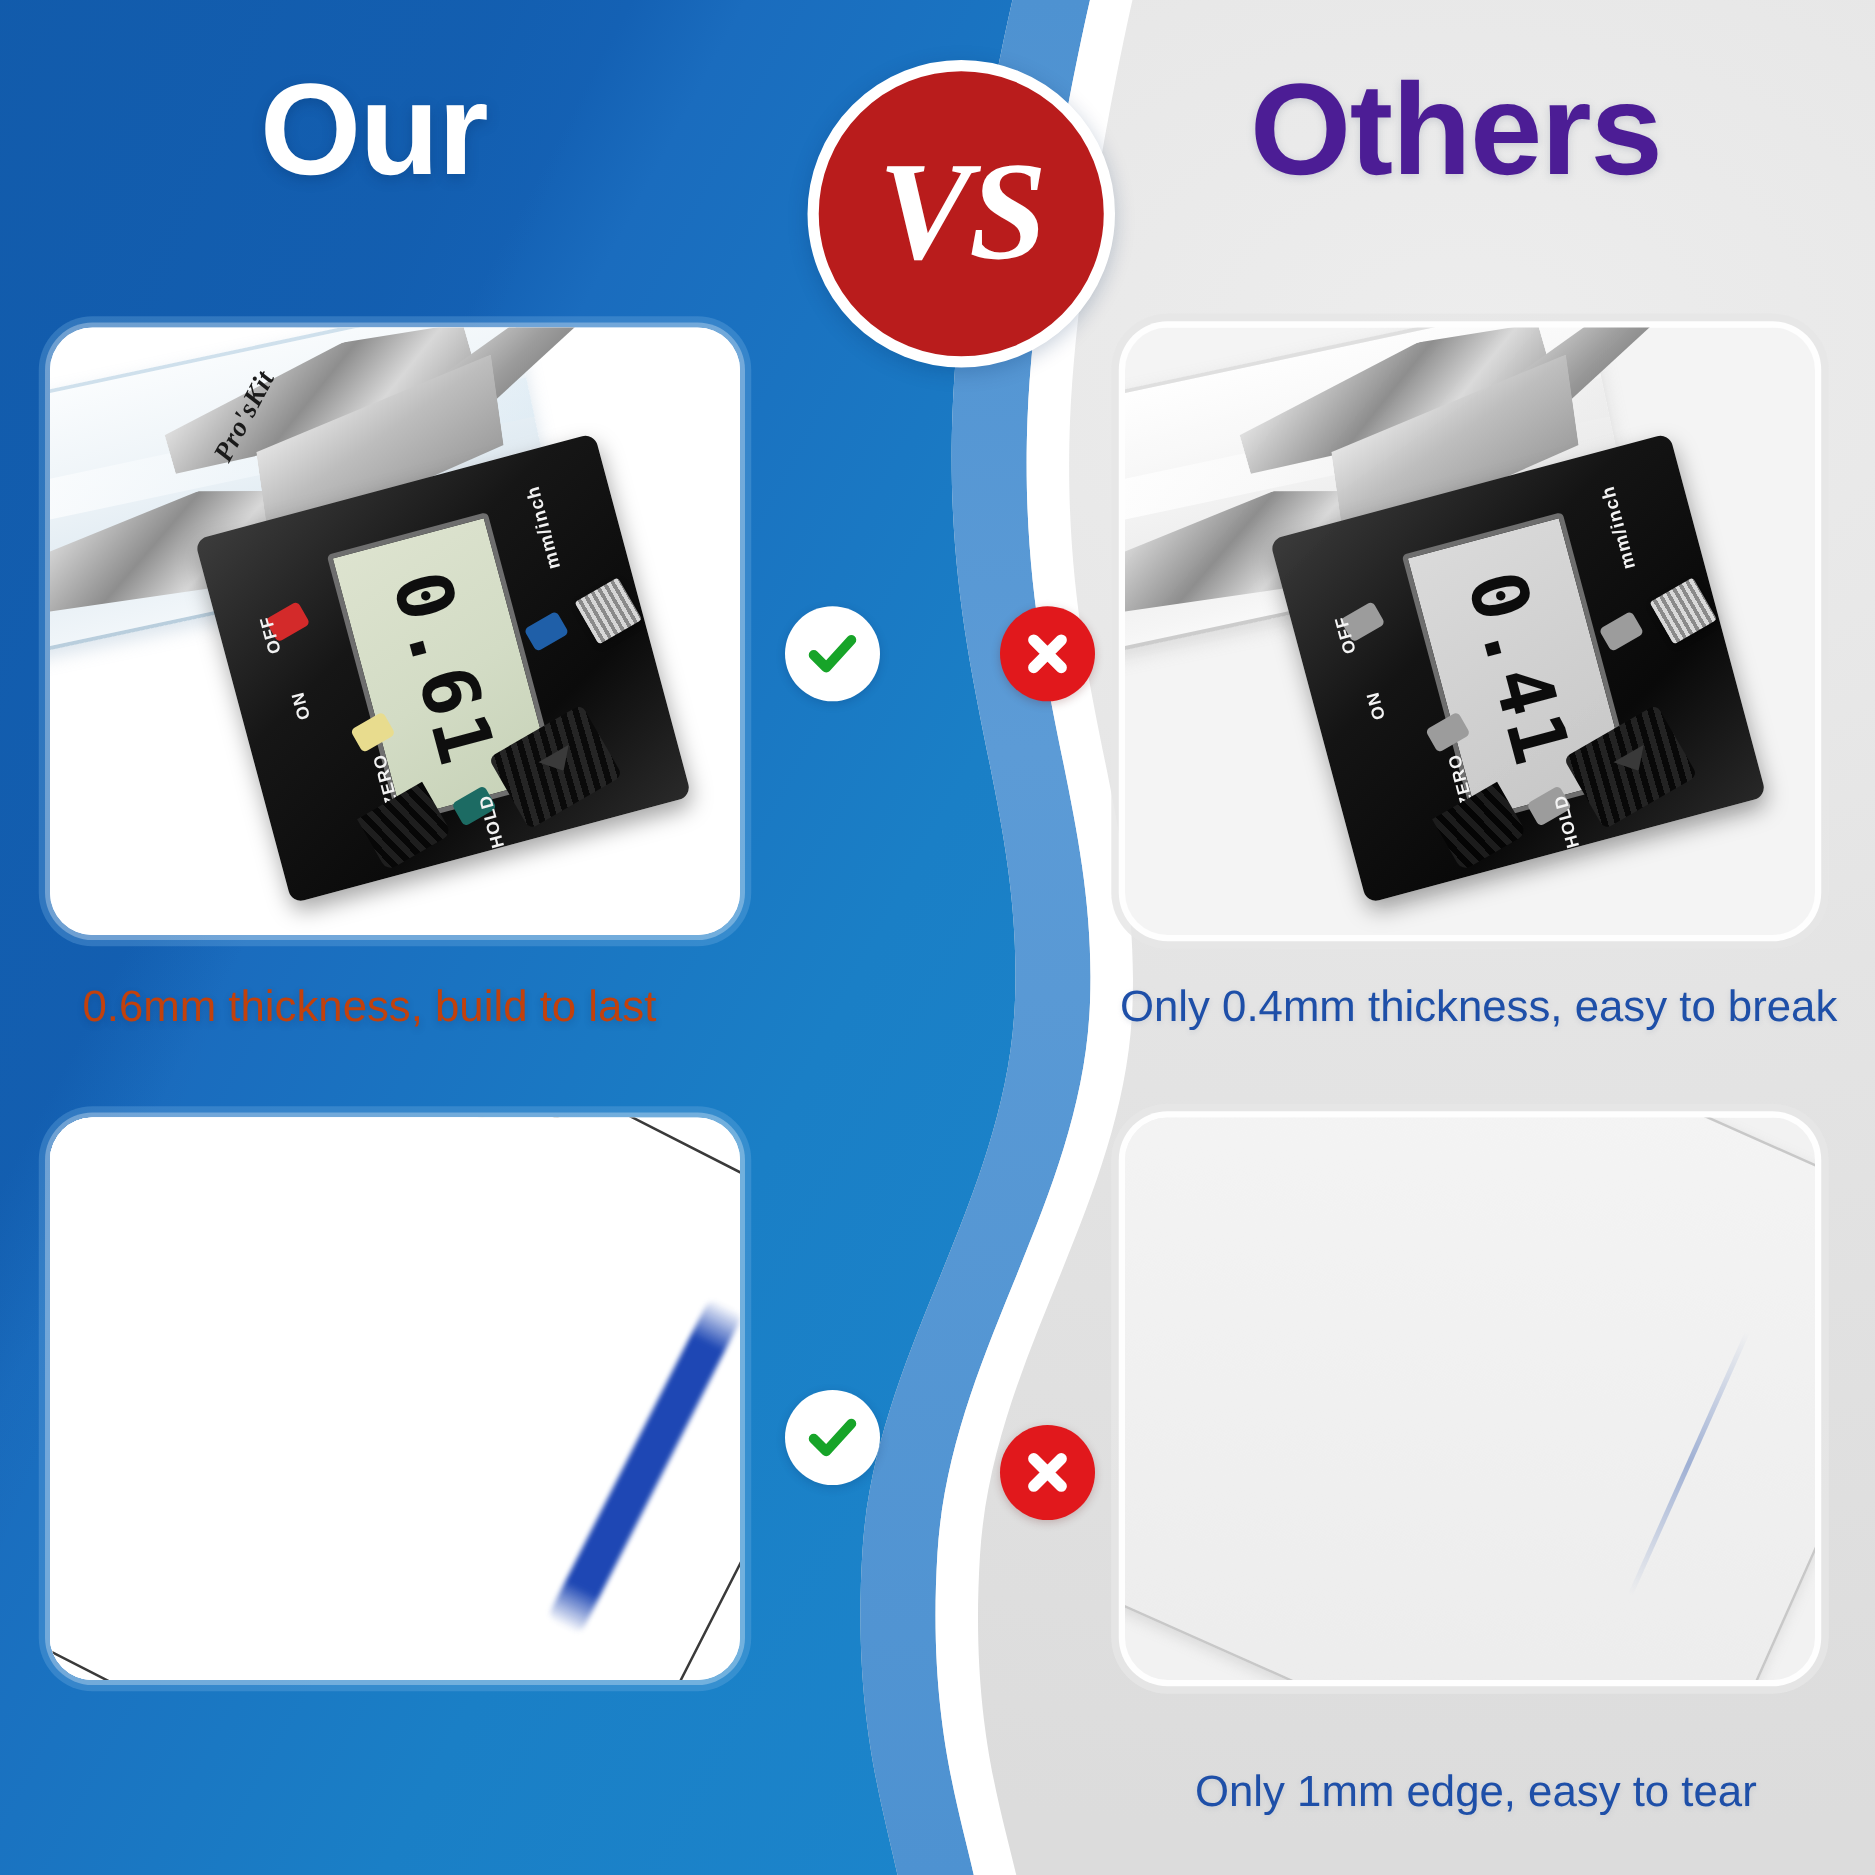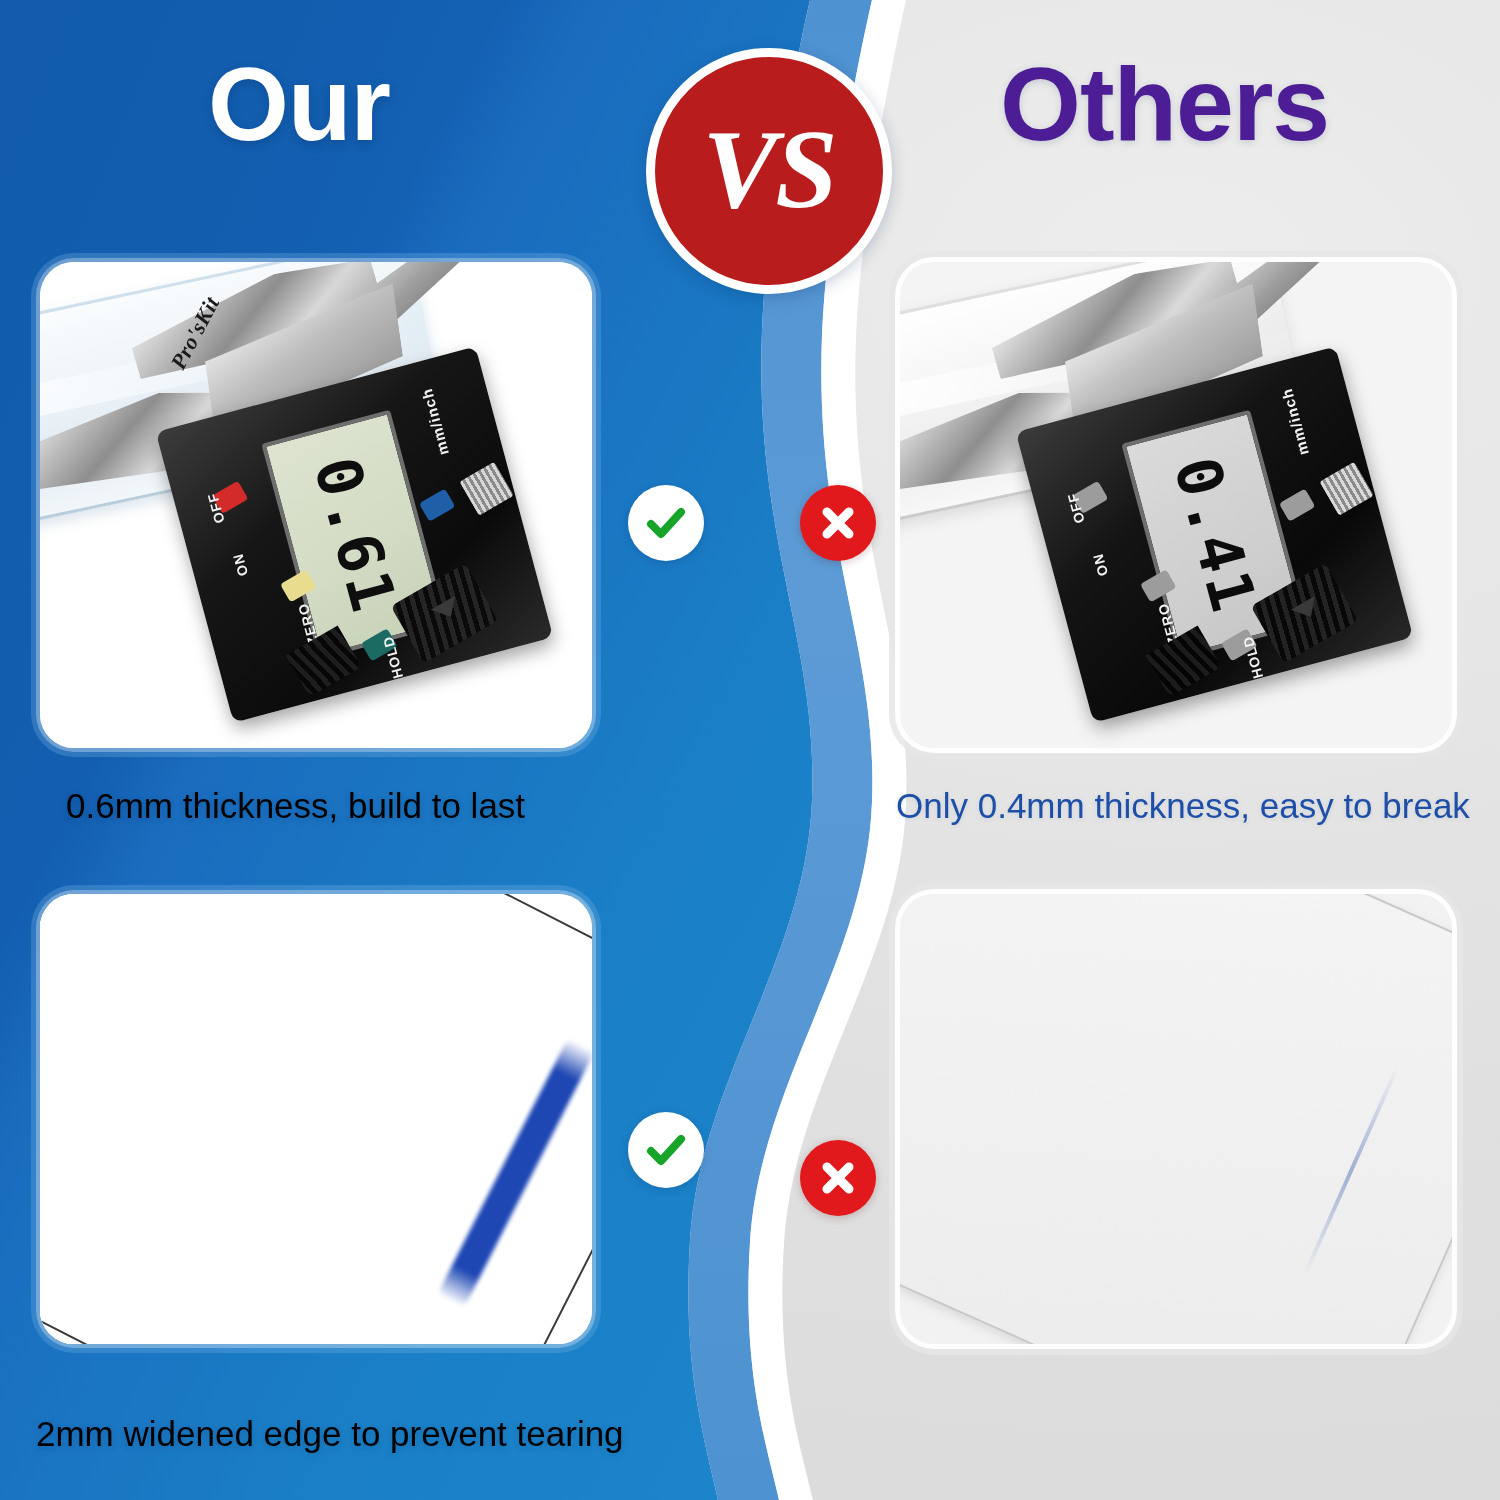--- a/index.html
+++ b/index.html
@@ -110,21 +110,21 @@
   .b-check1 { left:628px; top:485px; }
   .b-cross1 { left:800px; top:485px; }
   .b-check2 { left:628px; top:1112px; }
   .b-cross2 { left:800px; top:1140px; }
   .badge svg { display:block; }
 
   
   .cap {
     position:absolute; font-size:35px; line-height:1.2; white-space:nowrap;
   }
-  .cap.light { color:#000000; text-shadow:0 2px 6px rgba(0,40,90,.22); }
+  .cap.light { color:#c2410c; text-shadow:0 2px 6px rgba(0,40,90,.22); }
   .cap.dark  { color:#1E4FA8; text-shadow:0 1px 4px rgba(160,170,185,.30); }
   .cap-l1 { left:66px;  top:785px; }
   .cap-r1 { left:874px; top:785px;margin-left:22px; }
   .cap-l2 { left:36px;  top:1413px; }
   .cap-r2 { left:956px; top:1413px; }
 
   
   
   
   .caliper-scene { position:absolute; inset:0; background:#FFFFFF; }
@@ -370,28 +370,28 @@
   <div class="cap dark cap-r1">Only 0.4mm thickness, easy to break</div>
 
   <div class="card left card-l2">
     <div class="card-inner edge-scene">
       <div class="sheet-wide l3"></div>
       <div class="sheet-wide l2"></div>
       <div class="sheet-wide"></div>
       <div class="edge-blue"></div>
     </div>
   </div>
-  <div class="cap light cap-l2">2mm widened edge to prevent tearing</div>
 
   <div class="card right card-r2">
     <div class="card-inner edge-scene plain">
       <div class="sheet-plain"></div>
       <div class="edge-thin"></div>
     </div>
   </div>
+  <div class="cap dark cap-r2">Only 1mm edge, easy to tear</div>
 
   <div class="badge check b-check1">
     <svg width="48" height="48" viewBox="0 0 48 48">
       <path d="M9 25 L19 35 L39 13" fill="none" stroke="#17A429" stroke-width="8" stroke-linecap="round" stroke-linejoin="round"></path>
     </svg>
   </div>
   <div class="badge cross b-cross1">
     <svg width="42" height="42" viewBox="0 0 42 42">
       <path d="M10 10 L32 32 M32 10 L10 32" fill="none" stroke="#FFFFFF" stroke-width="9" stroke-linecap="round"></path>
     </svg>

